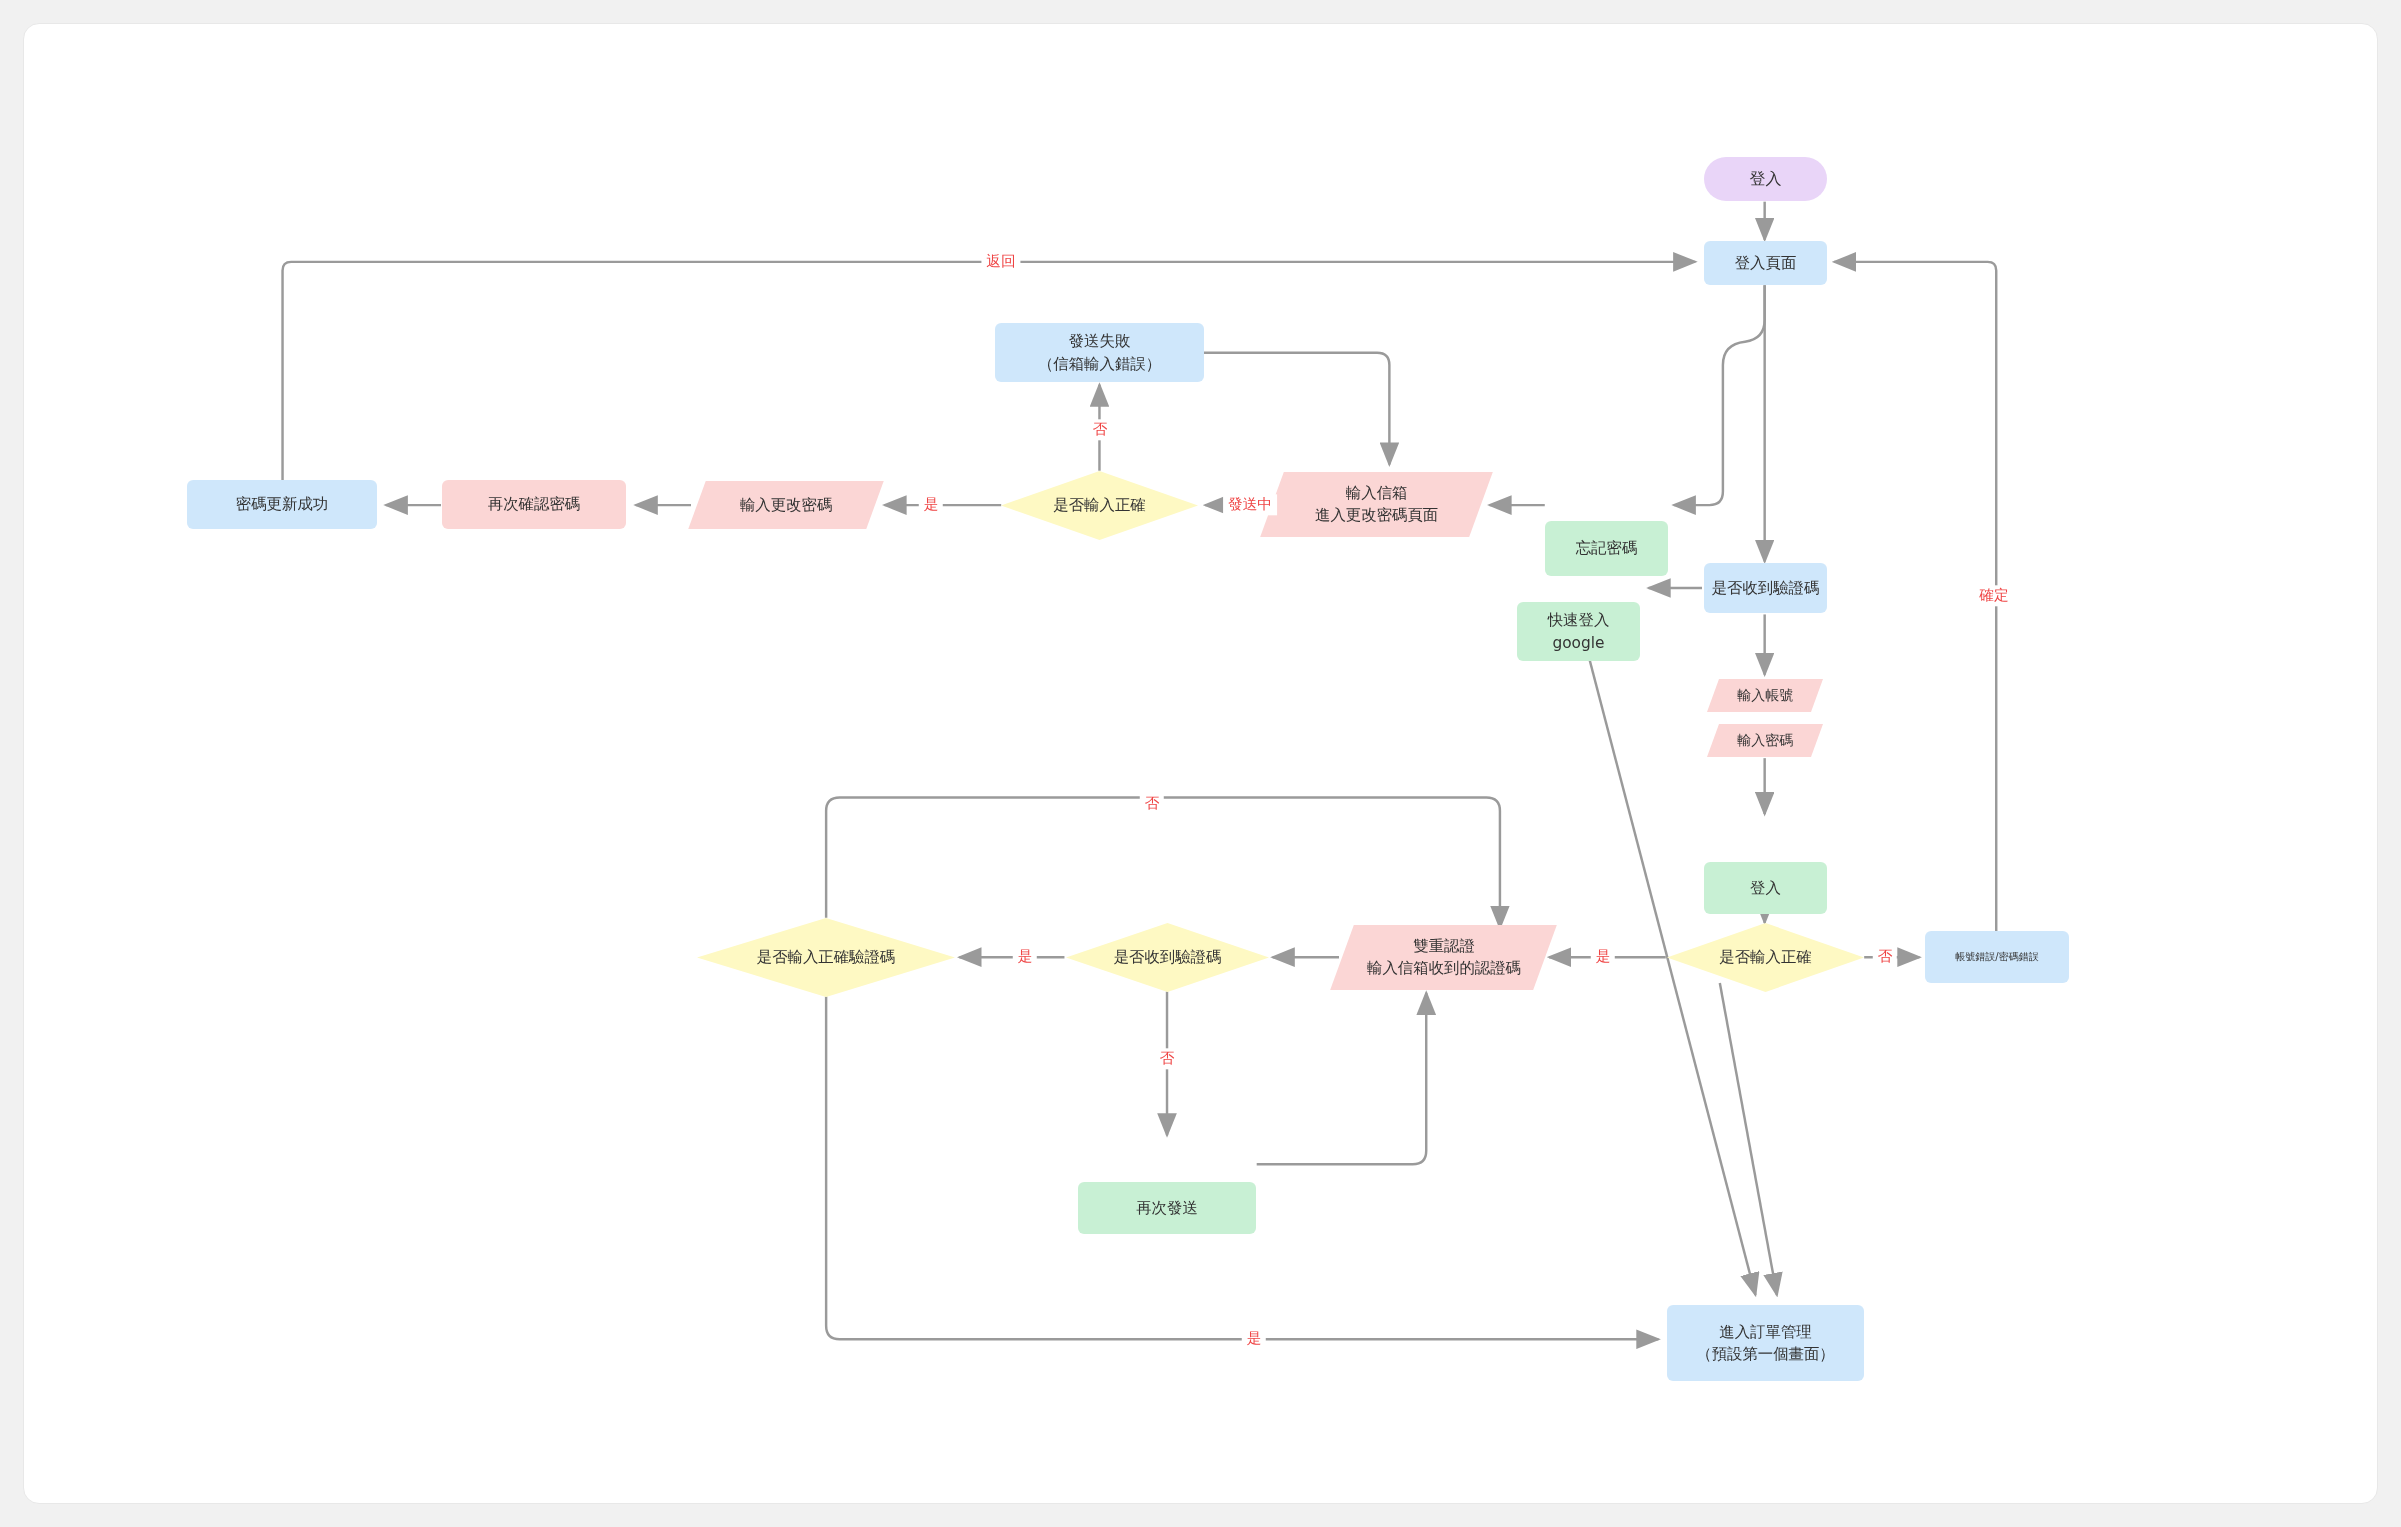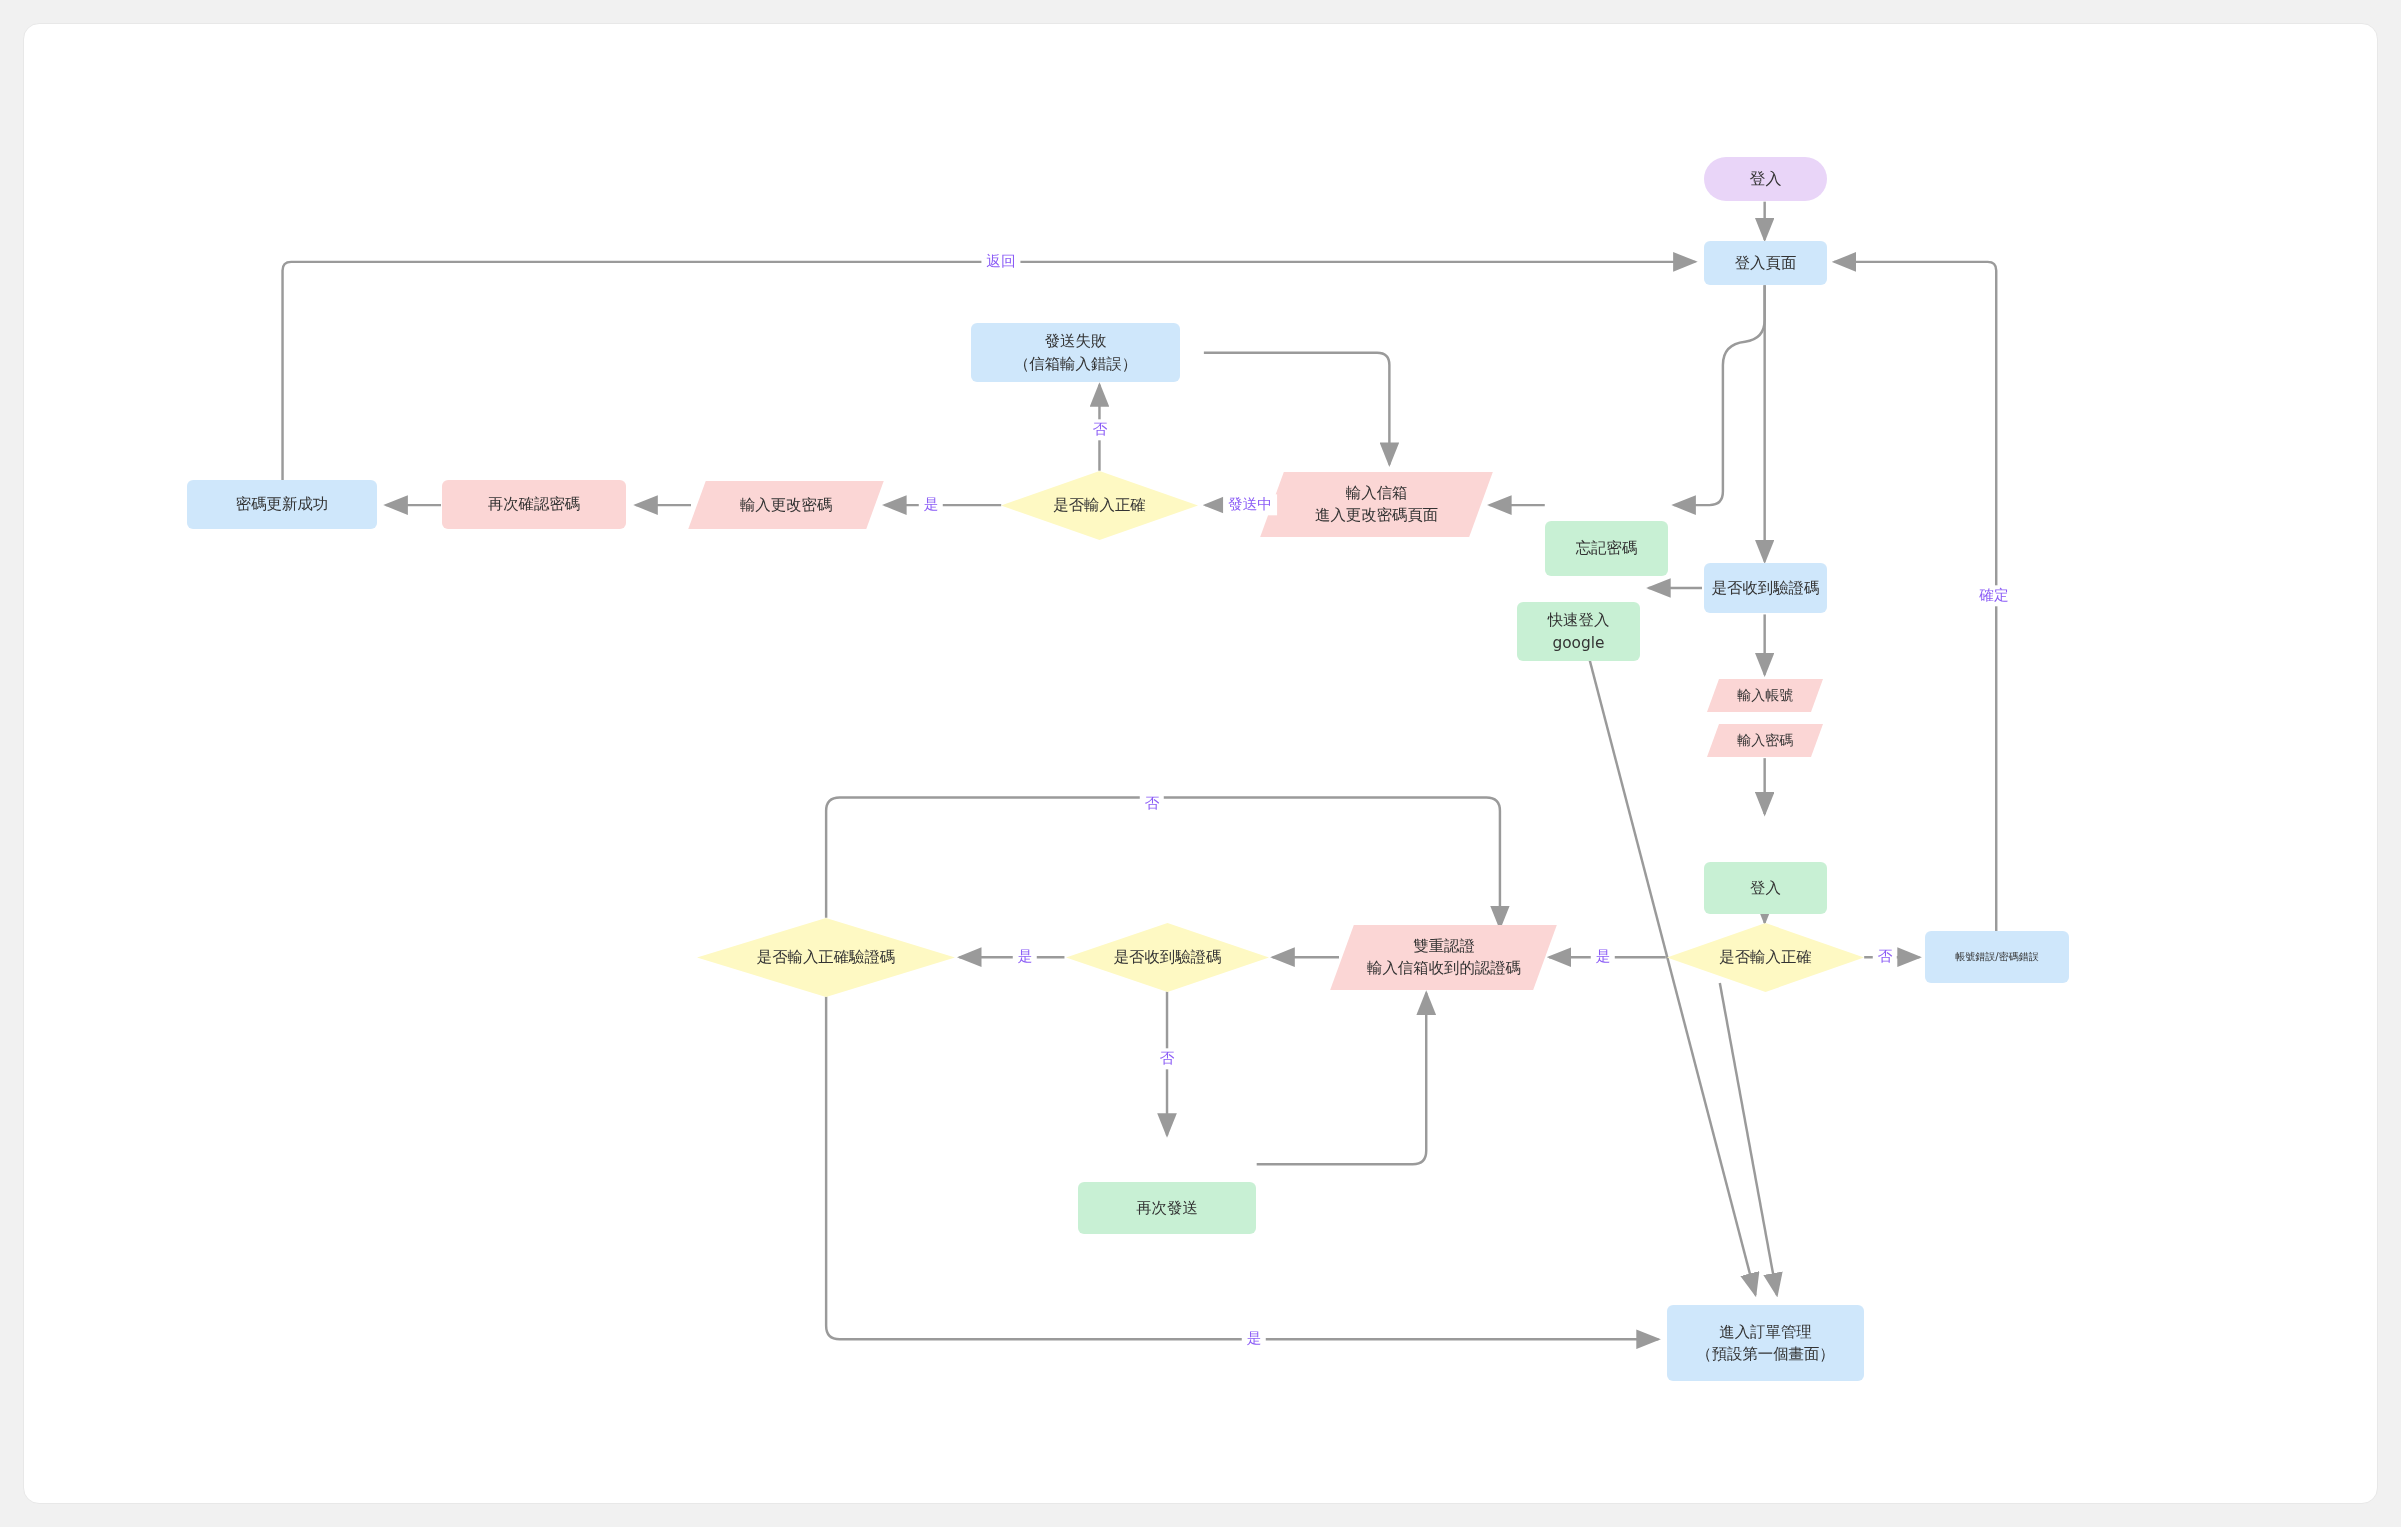--- a/index.html
+++ b/index.html
@@ -13,21 +13,21 @@
         box-sizing:border-box;padding:2.5px 4.9px;}
   .rect{border-radius:6.1px;}
   .blue{background:#cfe7fb;}
   .green{background:#c8f0d4;margin-top:44px;}
   .purple{background:#e9d5f8;border-radius:31px;}
   .pink{background:#fbd6d5;}
   .para{background:#fbd6d5;transform:skewX(-20deg);}
   .para > span{display:block;transform:skewX(20deg);}
   .diamond{background:#fef9c3;
            clip-path:polygon(50% 0%,100% 50%,50% 100%,0% 50%);}
-  .elabel{position:absolute;color:#8b5cf6;font-size:14.7px;background:#ffffff;
+  .elabel{position:absolute;color:#ef4444;font-size:14.7px;background:#ffffff;
           padding:1.2px 4.9px;white-space:nowrap;transform:translate(-50%,-50%);}
 </style>
 </head>
 <body>
 
 <div id="stage">
   <div id="canvas"></div>
 
   <svg id="svg" viewBox="0 0 3909 2487">
     <defs>
@@ -92,21 +92,21 @@
   </svg>
 
   <div class="node purple" style="left:1704px;top:157px;width:123px;height:44px;font-size:16px;">
     <span>登入</span>
   </div>
 
   <div class="node rect blue" style="left:1704px;top:241px;width:123px;height:44px;">
     <span>登入頁面</span>
   </div>
 
-  <div class="node rect blue" style="left:971px;top:323px;width:209px;height:59px;">
+  <div class="node rect blue" style="left:995px;top:323px;width:209px;height:59px;">
     <span class="ml">
         <div>發送失敗</div>
         <div>（信箱輸入錯誤）</div>
       </span>
   </div>
 
   <div class="node rect blue" style="left:187px;top:480px;width:190px;height:49px;">
     <span>密碼更新成功</span>
   </div>
 

